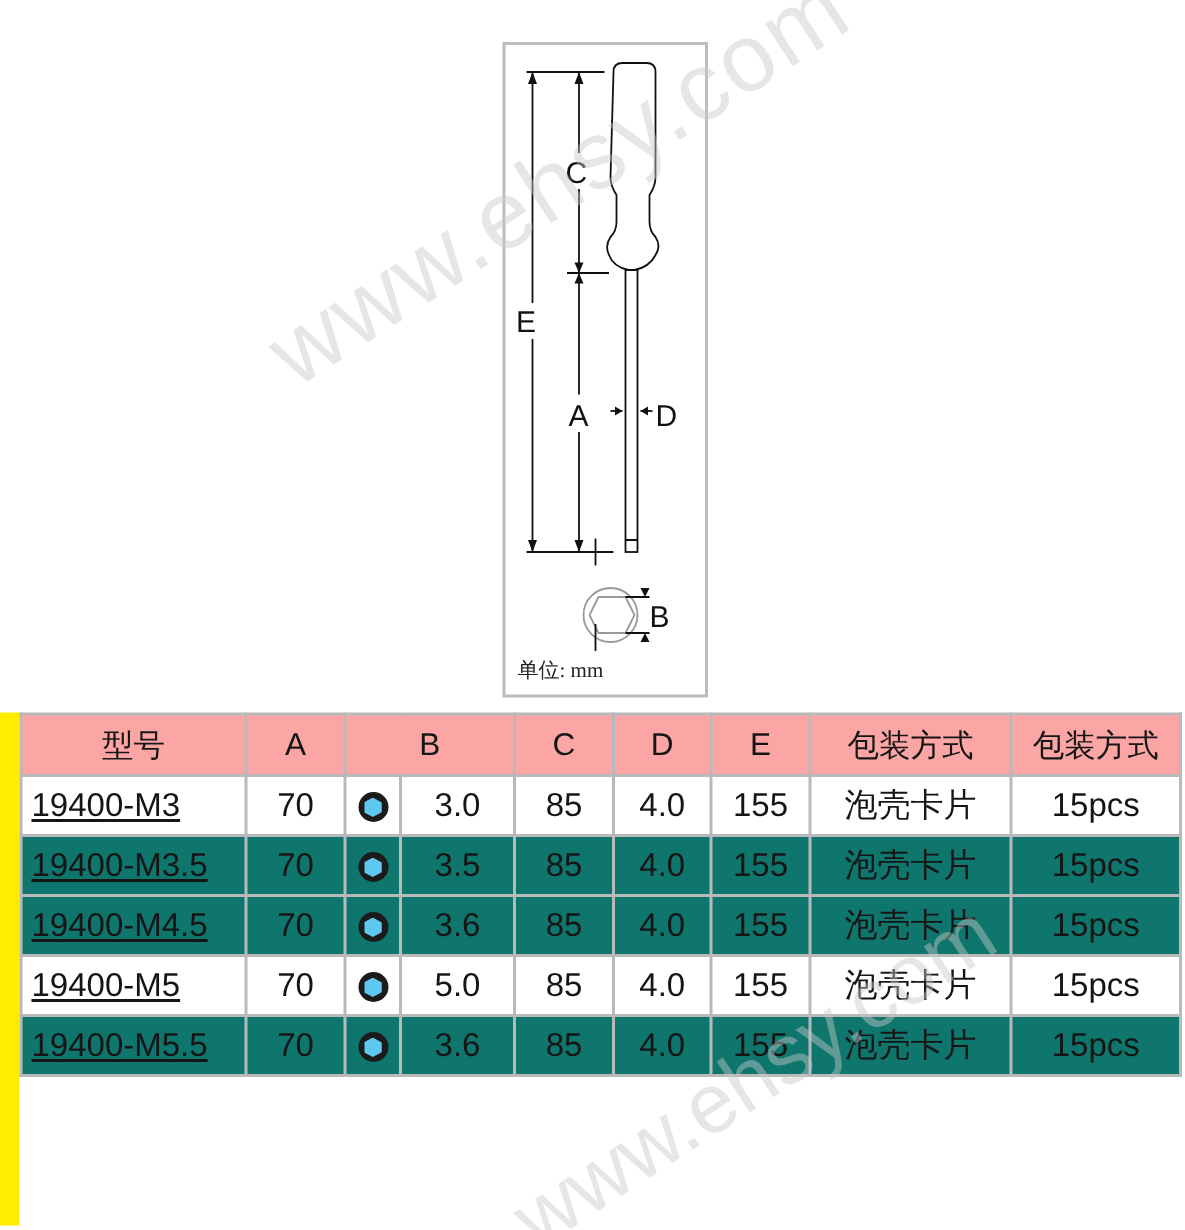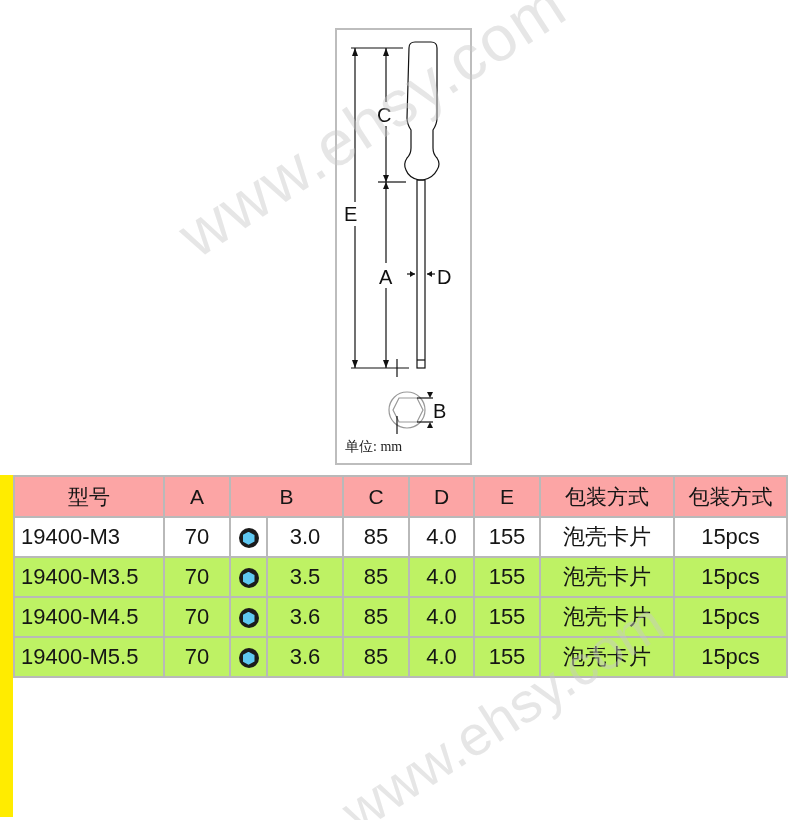--- a/index.html
+++ b/index.html
@@ -6,23 +6,23 @@
   body { width:790px; height:820px; position:relative; overflow:hidden; font-family:"Liberation Sans", "DejaVu Sans", sans-serif; color:#111; }
   .diagram-frame { position:absolute; left:335px; top:28px; width:137px; height:437px; border:2px solid #bdbdbd; box-sizing:border-box; background:#fff; }
   .diagram-frame svg { position:absolute; left:0; top:0; }
   .unit-label { position:absolute; left:8px; top:408px; font-size:14px; color:#222;font-family:Liberation Serif, serif; }
   .watermark { position:absolute; left:165px; top:210px; font-size:64px; color:rgba(200,200,200,0.45); transform:rotate(-33deg); transform-origin:left top; white-space:nowrap; font-family:"Liberation Sans", sans-serif; letter-spacing:2px; pointer-events:none; }
   .watermark2 { position:absolute; left:330px; top:790px; font-size:56px; color:rgba(200,200,200,0.45); transform:rotate(-33deg); transform-origin:left top; white-space:nowrap; pointer-events:none; }
   .yellow-bar { position:absolute; left:0; top:475px; width:13px; height:342px; background:#ffec00; }
   table.spec { position:absolute; left:13px; top:475px; border-collapse:collapse; table-layout:fixed; }
   table.spec td, table.spec th { border:2px solid #b9b9b9; height:38px; padding:0; text-align:center; font-size:22px; font-weight:normal; color:#151515; }
   table.spec th { background:#fca5a5; font-weight:normal; font-size:21px; height:39px; }
-  table.spec tr.alt td { background:#bef264; }
+  table.spec tr.alt td { background:#0f766e; }
   table.spec tr.plain td { background:#ffffff; }
-  td.model { text-align:left !important; padding-left:6px !important; }
+  td.model { text-align:left !important; padding-left:6px !important;text-decoration:underline; }
   .hex-icon { display:inline-block; width:20px; height:20px; border-radius:50%; background:#1b1b1b; position:relative; vertical-align:middle; }
   .hex-icon::after { content:""; position:absolute; left:4px; top:3.5px; width:12px; height:13px; background:#5fc8f2; clip-path:polygon(50% 0,100% 25%,100% 75%,50% 100%,0 75%,0 25%); }
 </style>
 </head>
 <body>
 
 <div class="diagram-frame">
   <svg width="137" height="437" viewBox="0 0 137 437">
     <g stroke="#111" stroke-width="1.2" fill="none">
 
@@ -132,20 +132,31 @@
       <td class="model">19400-M4.5</td>
       <td>70</td>
       <td><span class="hex-icon"></span></td>
       <td>3.6</td>
       <td>85</td>
       <td>4.0</td>
       <td>155</td>
       <td>泡壳卡片</td>
       <td>15pcs</td>
     </tr>
+    <tr class="plain">
+      <td class="model">19400-M5</td>
+      <td>70</td>
+      <td><span class="hex-icon"></span></td>
+      <td>5.0</td>
+      <td>85</td>
+      <td>4.0</td>
+      <td>155</td>
+      <td>泡壳卡片</td>
+      <td>15pcs</td>
+    </tr>
     <tr class="alt">
       <td class="model">19400-M5.5</td>
       <td>70</td>
       <td><span class="hex-icon"></span></td>
       <td>3.6</td>
       <td>85</td>
       <td>4.0</td>
       <td>155</td>
       <td>泡壳卡片</td>
       <td>15pcs</td>

